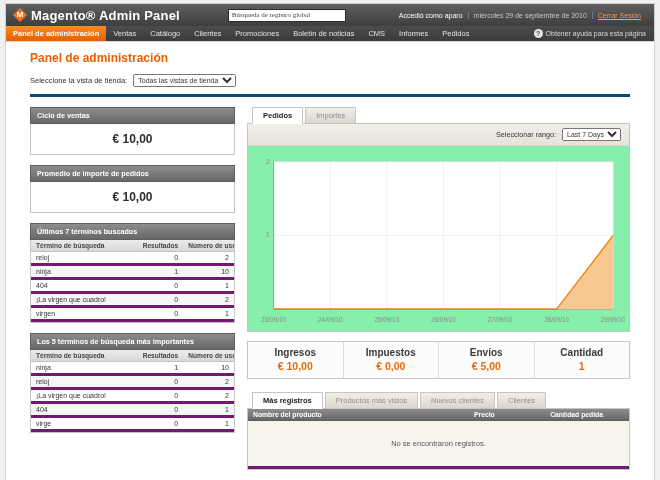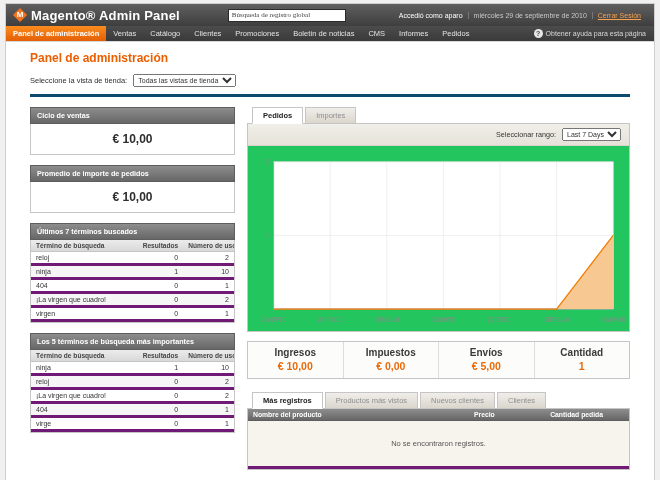--- a/index.html
+++ b/index.html
@@ -54,21 +54,21 @@
   tbody tr:nth-child(even) { background:#f6f6f6; }
   th.num, td.num { text-align:right; }
 
   
   .tabs { display:flex; gap:2px; padding-left:5px; border-bottom:1px solid #c5c5c5; font-size:7.5px; }
   .tab { padding:3px 10px; border:1px solid #c5c5c5; border-bottom:none; background:linear-gradient(#f0eeea,#dbd6cd); color:#555; cursor:pointer; position:relative; white-space:nowrap; }
   .tab.active { background:#fff; font-weight:bold; color:#222; margin-bottom:-1px; border-bottom:1px solid #fff; }
   .tab.inactive { color:#8f8f8f; }
 
   
-  .chart-card { border:1px solid #c5c5c5; border-top:none; background:#22c55e; }
+  .chart-card { border:1px solid #c5c5c5; border-top:none; background:#86efac; }
   .range-row { text-align:right; font-size:7.2px; color:#333; padding:4px 8px; background:linear-gradient(#f1efea,#e6e2d9); border-bottom:1px solid #d8d4cb; }
   .range-row label { margin-right:4px; }
   .chart-mount { padding:6px 4px 2px; }
   svg { font-family:inherit; display:block; }
   svg text { font-size:6.5px; fill:#8a8a8a; }
 
   
   .totals { display:flex; border:1px solid #c5c5c5; margin-top:9px; background:#fcfcfb; }
   .total-cell { flex:1; text-align:center; padding:5px 0 6px; border-left:1px solid #ddd; }
   .total-cell:first-child { border-left:none; }

